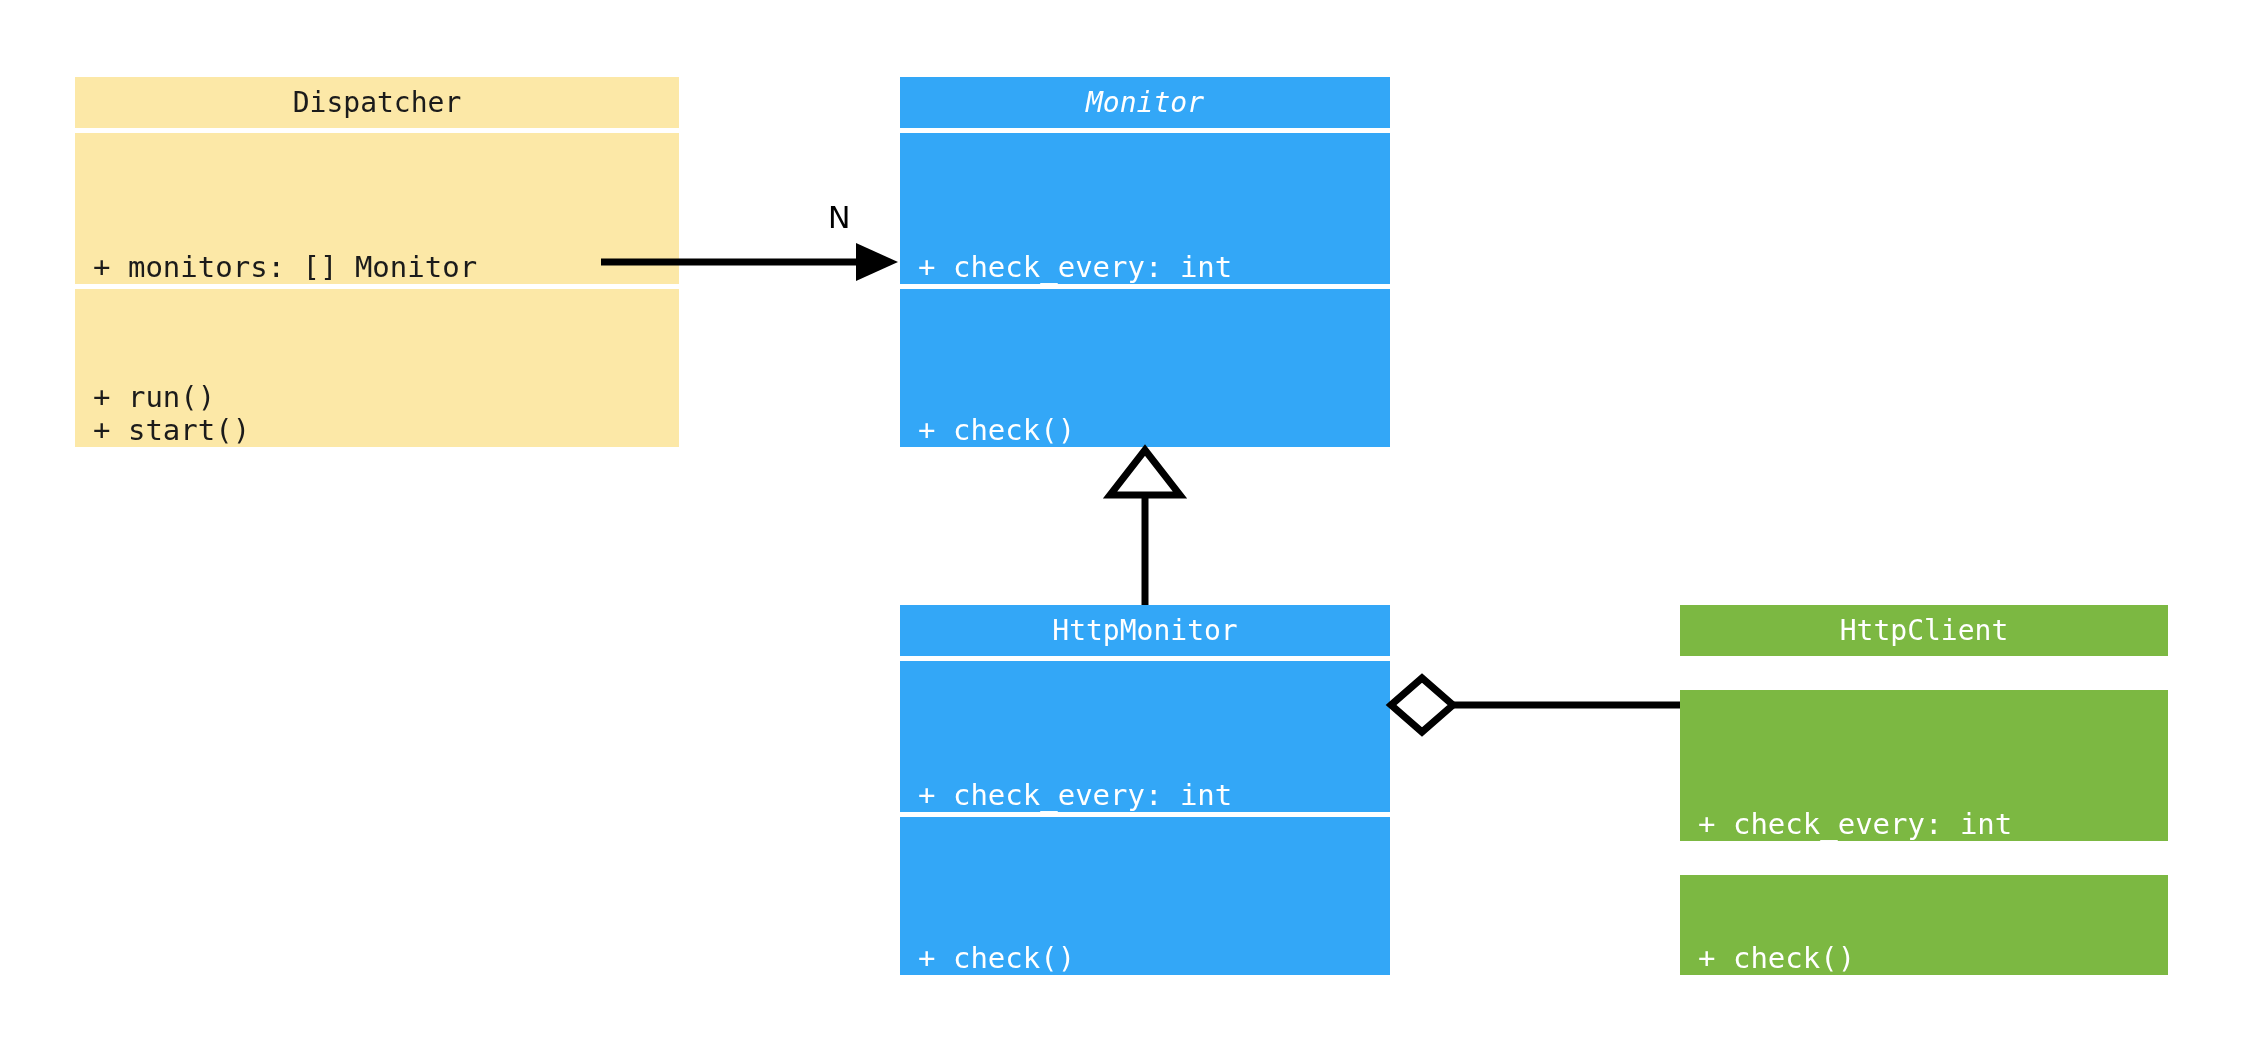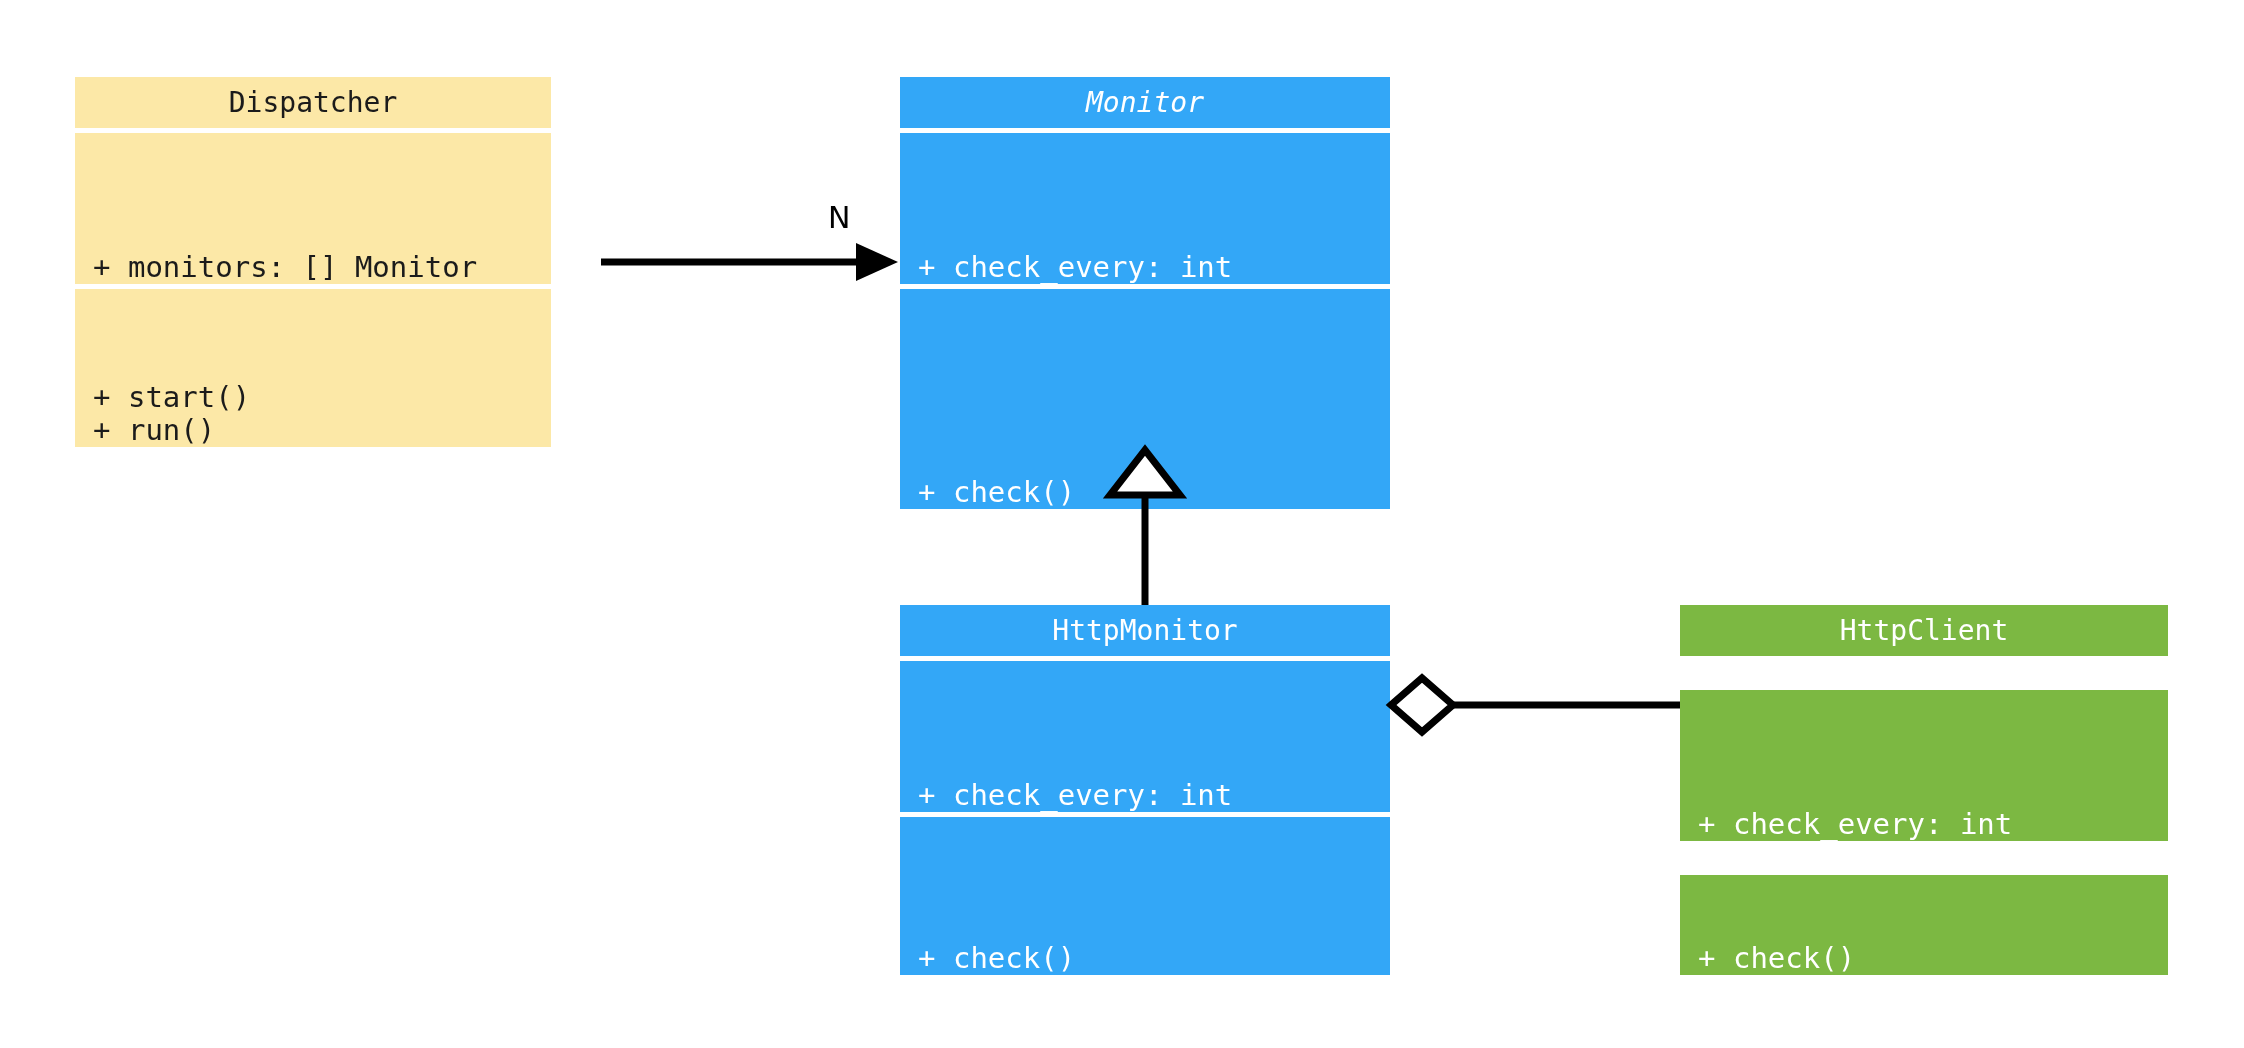--- a/index.html
+++ b/index.html
@@ -78,34 +78,34 @@
     color: #000000;
     white-space: pre;
     font-family: "DejaVu Sans", "Liberation Sans", sans-serif;
   }
 </style>
 </head>
 <body>
 
 <div id="canvas">
 
-  <div class="uml-class theme-yellow" style="left:75px; top:77px; width:476px; height:370px;">
+  <div class="uml-class theme-yellow" style="left:75px; top:77px; width:604px; height:370px;">
     <div class="compartment title" style="height:51px;">
       <div class="class-title">Dispatcher</div>
     </div>
     <div class="compartment members" style="height:151px;">
       <div class="member-line">+ monitors: [] Monitor</div>
     </div>
     <div class="compartment members" style="flex:1 1 auto;">
+      <div class="member-line">+ run()</div>
       <div class="member-line">+ start()</div>
-      <div class="member-line">+ run()</div>
     </div>
   </div>
 
-  <div class="uml-class theme-blue" style="left:900px; top:77px; width:490px; height:432px;">
+  <div class="uml-class theme-blue" style="left:900px; top:77px; width:490px; height:370px;">
     <div class="compartment title" style="height:51px;">
       <div class="class-title abstract">Monitor</div>
     </div>
     <div class="compartment members" style="height:151px;">
       <div class="member-line">+ check_every: int</div>
     </div>
     <div class="compartment members" style="flex:1 1 auto;">
       <div class="member-line">+ check()</div>
     </div>
   </div>

